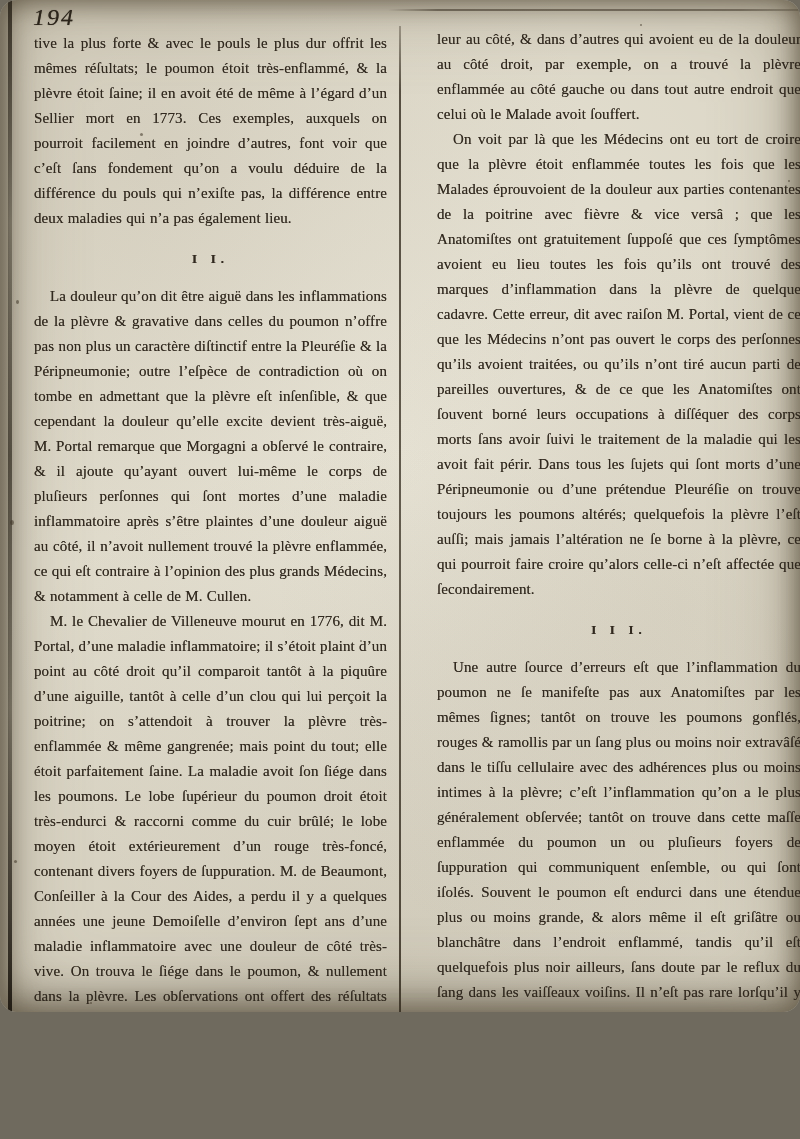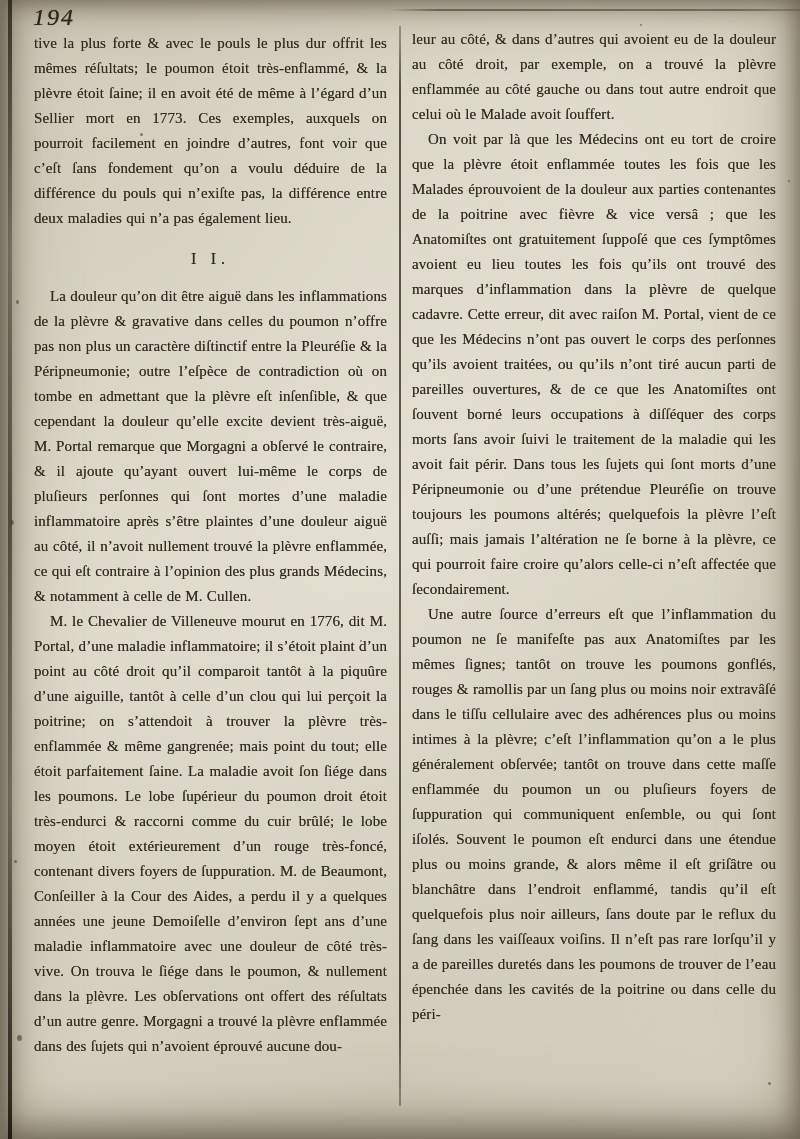--- a/index.html
+++ b/index.html
@@ -3,36 +3,37 @@
 <meta charset="utf-8">
 <style>
   html, body {
     margin: 0;
     padding: 0;
     background: #6f6a5e;
   }
   .page {
     position: relative;
     width: 800px;
-    height: 1139px;
+    height: 1012px;
     overflow: hidden;
     background-color: #ddd8c8;
     background-image:
       radial-gradient(circle at 20% 15%, rgba(120,105,80,0.10), transparent 40%),
       radial-gradient(circle at 85% 60%, rgba(120,105,80,0.08), transparent 45%),
       radial-gradient(circle at 50% 95%, rgba(100,88,65,0.12), transparent 50%),
       radial-gradient(ellipse at 50% 45%, rgba(252,250,240,0.35), transparent 75%);
     box-shadow:
       inset 0 0 85px rgba(110,100,78,0.45),
       inset 0 12px 28px -10px rgba(75,66,50,0.55),
       inset -12px 0 26px -8px rgba(100,90,70,0.50),
       inset 18px 0 30px -12px rgba(85,76,58,0.55),
       inset 0 -20px 38px -10px rgba(70,62,46,0.60);
     font-family: "Liberation Serif", "DejaVu Serif", serif;
     color: #31291f;
+    border-radius: 17px;
   }
   .binding-shadow {
     position: absolute;
     left: 8px; top: 0; bottom: 0;
     width: 4px;
     background: linear-gradient(180deg,
       rgba(40,34,24,0.85) 0%,
       rgba(40,34,24,0.35) 22%,
       rgba(40,34,24,0.65) 45%,
       rgba(40,34,24,0.40) 70%,
@@ -76,30 +77,30 @@
   .col {
     position: absolute;
     text-align: justify;
     font-size: 15px;
     line-height: 25px;
     letter-spacing: 0.1px;
     word-spacing: 0.4px;
     text-shadow: 0 0 0.6px rgba(49,41,31,0.65);
   }
   .col-left  { left: 34px;  top: 31px; width: 353px; }
-  .col-right { left: 412px; top: 27px; width: 364px; }
+  .col-right { left: 437px; top: 27px; width: 364px; }
   .para { margin: 0; }
   .para.indent { text-indent: 16px; }
   .section-heading {
     text-align: center;
-    font-size: 16px;
+    font-size: 13px;
     letter-spacing: 5px;
     margin: 15px 0 13px 0;
     text-indent: 0;
-    font-weight: normal;
+    font-weight: bold;
   }
   .speck {
     position: absolute;
     border-radius: 50%;
     background: rgba(62,52,36,0.55);
   }
 </style>
 </head>
 <body>
 
@@ -115,20 +116,21 @@
   <div class="col col-left">
     <p class="para no-indent">tive la plus forte &amp; avec le pouls le plus dur offrit les mêmes réſultats; le poumon étoit très-enflammé, &amp; la plèvre étoit ſaine; il en avoit été de même à l’égard d’un Sellier mort en 1773. Ces exemples, auxquels on pourroit facilement en joindre d’autres, font voir que c’eſt ſans fondement qu’on a voulu déduire de la différence du pouls qui n’exiſte pas, la différence entre deux maladies qui n’a pas également lieu.</p>
     <div class="section-heading">I I.</div>
     <p class="para indent">La douleur qu’on dit être aiguë dans les inflammations de la plèvre &amp; gravative dans celles du poumon n’offre pas non plus un caractère diſtinctif entre la Pleuréſie &amp; la Péripneumonie; outre l’eſpèce de contradiction où on tombe en admettant que la plèvre eſt inſenſible, &amp; que cependant la douleur qu’elle excite devient très-aiguë, M. Portal remarque que Morgagni a obſervé le contraire, &amp; il ajoute qu’ayant ouvert lui-même le corps de pluſieurs perſonnes qui ſont mortes d’une maladie inflammatoire après s’être plaintes d’une douleur aiguë au côté, il n’avoit nullement trouvé la plèvre enflammée, ce qui eſt contraire à l’opinion des plus grands Médecins, &amp; notamment à celle de M. Cullen.</p>
     <p class="para indent">M. le Chevalier de Villeneuve mourut en 1776, dit M. Portal, d’une maladie inflammatoire; il s’étoit plaint d’un point au côté droit qu’il comparoit tantôt à la piquûre d’une aiguille, tantôt à celle d’un clou qui lui perçoit la poitrine; on s’attendoit à trouver la plèvre très-enflammée &amp; même gangrenée; mais point du tout; elle étoit parfaitement ſaine. La maladie avoit ſon ſiége dans les poumons. Le lobe ſupérieur du poumon droit étoit très-endurci &amp; raccorni comme du cuir brûlé; le lobe moyen étoit extérieurement d’un rouge très-foncé, contenant divers foyers de ſuppuration. M. de Beaumont, Conſeiller à la Cour des Aides, a perdu il y a quelques années une jeune Demoiſelle d’environ ſept ans d’une maladie inflammatoire avec une douleur de côté très-vive. On trouva le ſiége dans le poumon, &amp; nullement dans la plèvre. Les obſervations ont offert des réſultats d’un autre genre. Morgagni a trouvé la plèvre enflammée dans des ſujets qui n’avoient éprouvé aucune dou-</p>
   </div>
 
   <div class="col col-right">
     <p class="para no-indent">leur au côté, &amp; dans d’autres qui avoient eu de la douleur au côté droit, par exemple, on a trouvé la plèvre enflammée au côté gauche ou dans tout autre endroit que celui où le Malade avoit ſouffert.</p>
     <p class="para indent">On voit par là que les Médecins ont eu tort de croire que la plèvre étoit enflammée toutes les fois que les Malades éprouvoient de la douleur aux parties contenantes de la poitrine avec fièvre &amp; vice versâ ; que les Anatomiſtes ont gratuitement ſuppoſé que ces ſymptômes avoient eu lieu toutes les fois qu’ils ont trouvé des marques d’inflammation dans la plèvre de quelque cadavre. Cette erreur, dit avec raiſon M. Portal, vient de ce que les Médecins n’ont pas ouvert le corps des perſonnes qu’ils avoient traitées, ou qu’ils n’ont tiré aucun parti de pareilles ouvertures, &amp; de ce que les Anatomiſtes ont ſouvent borné leurs occupations à diſſéquer des corps morts ſans avoir ſuivi le traitement de la maladie qui les avoit fait périr. Dans tous les ſujets qui ſont morts d’une Péripneumonie ou d’une prétendue Pleuréſie on trouve toujours les poumons altérés; quelquefois la plèvre l’eſt auſſi; mais jamais l’altération ne ſe borne à la plèvre, ce qui pourroit faire croire qu’alors celle-ci n’eſt affectée que ſecondairement.</p>
+    <div class="section-heading">I I I.</div>
     <p class="para indent">Une autre ſource d’erreurs eſt que l’inflammation du poumon ne ſe manifeſte pas aux Anatomiſtes par les mêmes ſignes; tantôt on trouve les poumons gonflés, rouges &amp; ramollis par un ſang plus ou moins noir extravâſé dans le tiſſu cellulaire avec des adhérences plus ou moins intimes à la plèvre; c’eſt l’inflammation qu’on a le plus généralement obſervée; tantôt on trouve dans cette maſſe enflammée du poumon un ou pluſieurs foyers de ſuppuration qui communiquent enſemble, ou qui ſont iſolés. Souvent le poumon eſt endurci dans une étendue plus ou moins grande, &amp; alors même il eſt griſâtre ou blanchâtre dans l’endroit enflammé, tandis qu’il eſt quelquefois plus noir ailleurs, ſans doute par le reflux du ſang dans les vaiſſeaux voiſins. Il n’eſt pas rare lorſqu’il y a de pareilles duretés dans les poumons de trouver de l’eau épenchée dans les cavités de la poitrine ou dans celle du péri-</p>
   </div>
 
   <div class="speck" style="left:140px; top:133px; width:3px; height:3px;"></div>
   <div class="speck" style="left:16px;  top:300px; width:3px; height:4px;"></div>
   <div class="speck" style="left:10px;  top:520px; width:4px; height:5px;"></div>
   <div class="speck" style="left:788px; top:180px; width:2px; height:2px;"></div>
   <div class="speck" style="left:768px; top:1082px; width:3px; height:3px;"></div>
   <div class="speck" style="left:90px;  top:1002px; width:2px; height:2px;"></div>
   <div class="speck" style="left:360px; top:640px; width:2px; height:2px;"></div>

